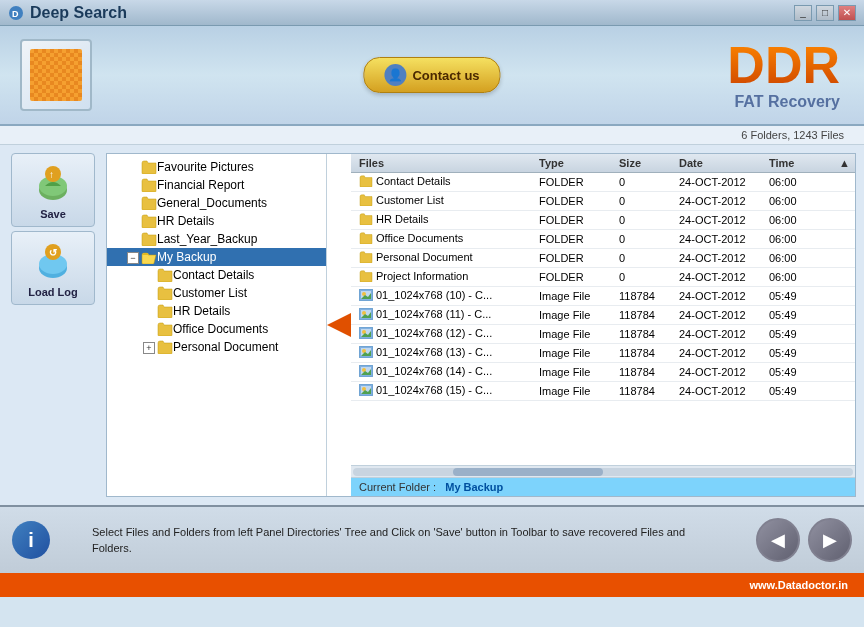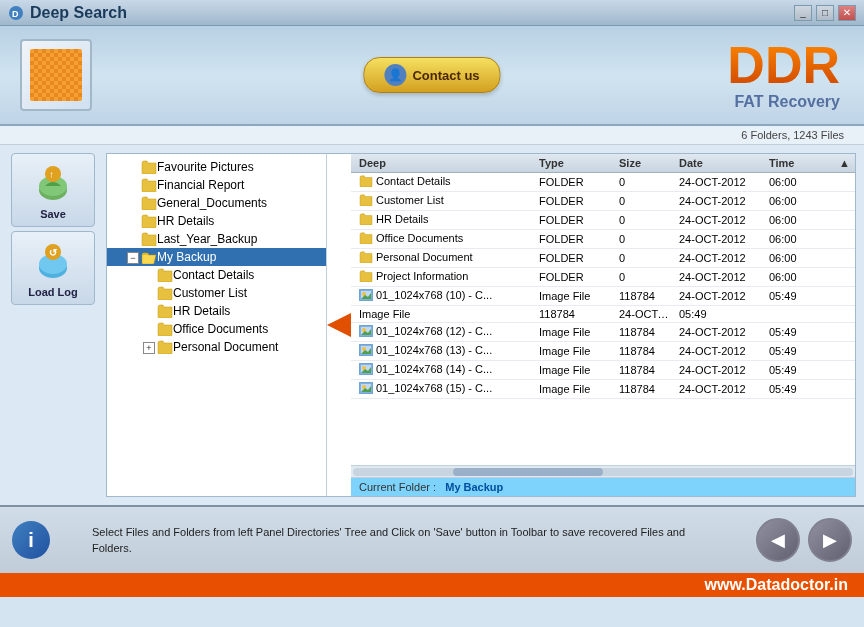--- a/index.html
+++ b/index.html
@@ -239,21 +239,21 @@
 
     
     .footer {
       height: 24px;
       background: #e85000;
       display: flex;
       align-items: center;
       justify-content: flex-end;
       padding: 0 16px;
     }
-    .footer-url { color: white; font-size: 16px; font-weight: bold; }
+    .footer-url { color: white; font-size: 11px; font-weight: bold; }
 
     
     .folder-svg { width: 16px; height: 14px; }
 
     
     .h-scrollbar {
       height: 12px;
       background: #e0e8f0;
       border-top: 1px solid #c0d0dc;
       display: flex; align-items: center; padding: 0 2px;
@@ -416,21 +416,21 @@
       </div>
 
       <div class="arrow-area">
         <svg width="24" height="40" viewBox="0 0 24 40">
           <polygon points="0,20 24,8 24,32" fill="#e05000"></polygon>
         </svg>
       </div>
 
       <div class="file-list-panel">
         <div class="file-list-header">
-          <div>Deep</div>
+          <div>Files</div>
           <div>Type</div>
           <div>Size</div>
           <div>Date</div>
           <div>Time</div>
           <div>▲</div>
         </div>
         <div class="file-list-body">
 
           <div class="file-row">
             <div><span style="display:inline-flex;align-items:center;gap:3px"><svg width="14" height="12" viewBox="0 0 16 14">
@@ -500,20 +500,26 @@
                     <circle cx="5" cy="5" r="2" fill="#f0c040"></circle>
                     <polygon points="2,10 6,6 9,8 12,4 12,10" fill="#50a050"></polygon>
                   </svg>01_1024x768 (10) - C...</span></div>
             <div>Image File</div>
             <div>118784</div>
             <div>24-OCT-2012</div>
             <div>05:49</div>
             <div></div>
           </div>
           <div class="file-row">
+            <div><span style="display:inline-flex;align-items:center;gap:3px"><svg width="14" height="12" viewBox="0 0 14 12">
+                    <rect x="0" y="0" width="14" height="12" rx="1" fill="#80b0e0" stroke="#4080b0" stroke-width="0.5"></rect>
+                    <rect x="2" y="2" width="10" height="8" fill="#c0d8f0"></rect>
+                    <circle cx="5" cy="5" r="2" fill="#f0c040"></circle>
+                    <polygon points="2,10 6,6 9,8 12,4 12,10" fill="#50a050"></polygon>
+                  </svg>01_1024x768 (11) - C...</span></div>
             <div>Image File</div>
             <div>118784</div>
             <div>24-OCT-2012</div>
             <div>05:49</div>
             <div></div>
           </div>
           <div class="file-row">
             <div><span style="display:inline-flex;align-items:center;gap:3px"><svg width="14" height="12" viewBox="0 0 14 12">
                     <rect x="0" y="0" width="14" height="12" rx="1" fill="#80b0e0" stroke="#4080b0" stroke-width="0.5"></rect>
                     <rect x="2" y="2" width="10" height="8" fill="#c0d8f0"></rect>

